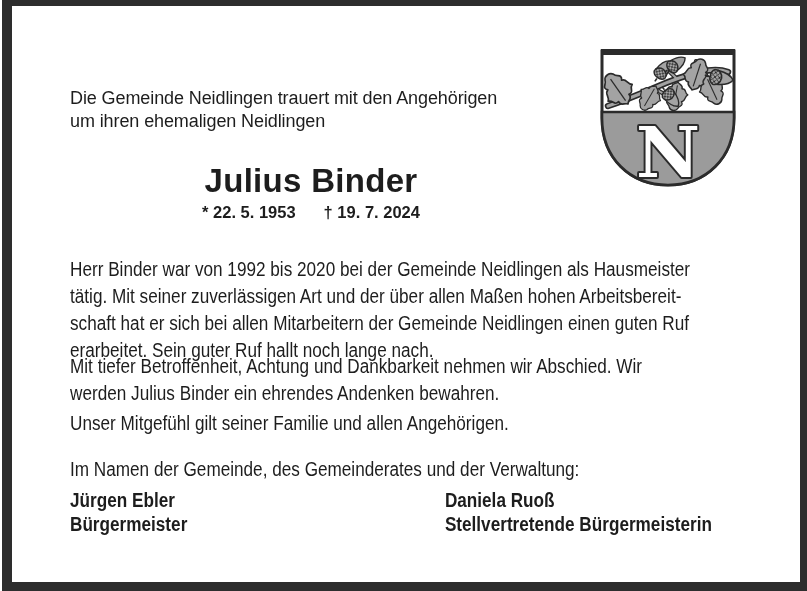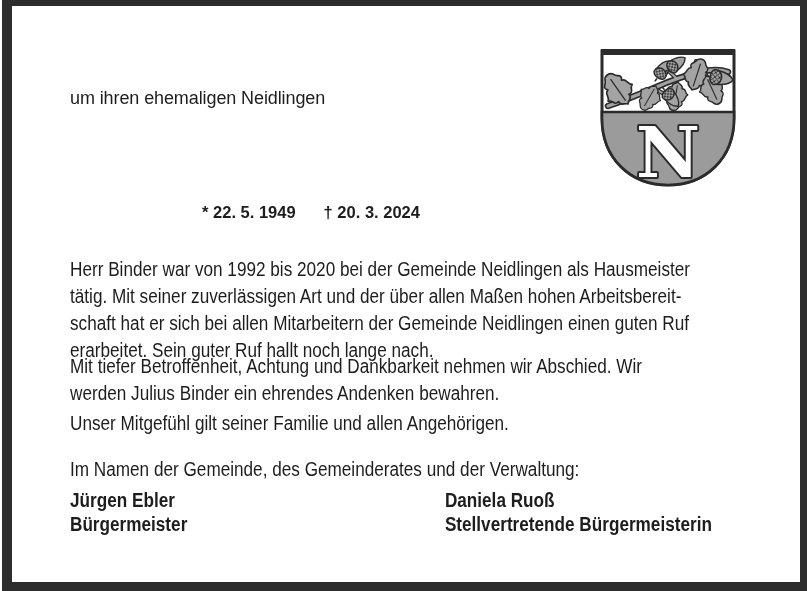--- a/index.html
+++ b/index.html
@@ -55,26 +55,28 @@
   .crest{position:absolute;left:598px;top:46px;width:140px;height:144px;}
 </style>
 </head>
 <body>
 
 <div class="page">
 
   <div class="frame"></div>
 
   <div class="intro">
+    <div>Die Gemeinde Neidlingen trauert mit den Angehörigen</div>
     <div>um ihren ehemaligen Neidlingen</div>
   </div>
 
+  <div class="name-block">Julius Binder</div>
 
   <div class="dates">
-    <span class="birth">* 22. 5. 1949</span><span class="death">† 20. 3. 2024</span>
+    <span class="birth">* 22. 5. 1953</span><span class="death">† 19. 7. 2024</span>
   </div>
 
   <div class="condensed">
     <div class="para p1">
       <div>Herr Binder war von 1992 bis 2020 bei der Gemeinde Neidlingen als Hausmeister</div>
       <div>tätig. Mit seiner zuverlässigen Art und der über allen Maßen hohen Arbeitsbereit-</div>
       <div>schaft hat er sich bei allen Mitarbeitern der Gemeinde Neidlingen einen guten Ruf</div>
       <div>erarbeitet. Sein guter Ruf hallt noch lange nach.</div>
     </div>
     <div class="para p2">

